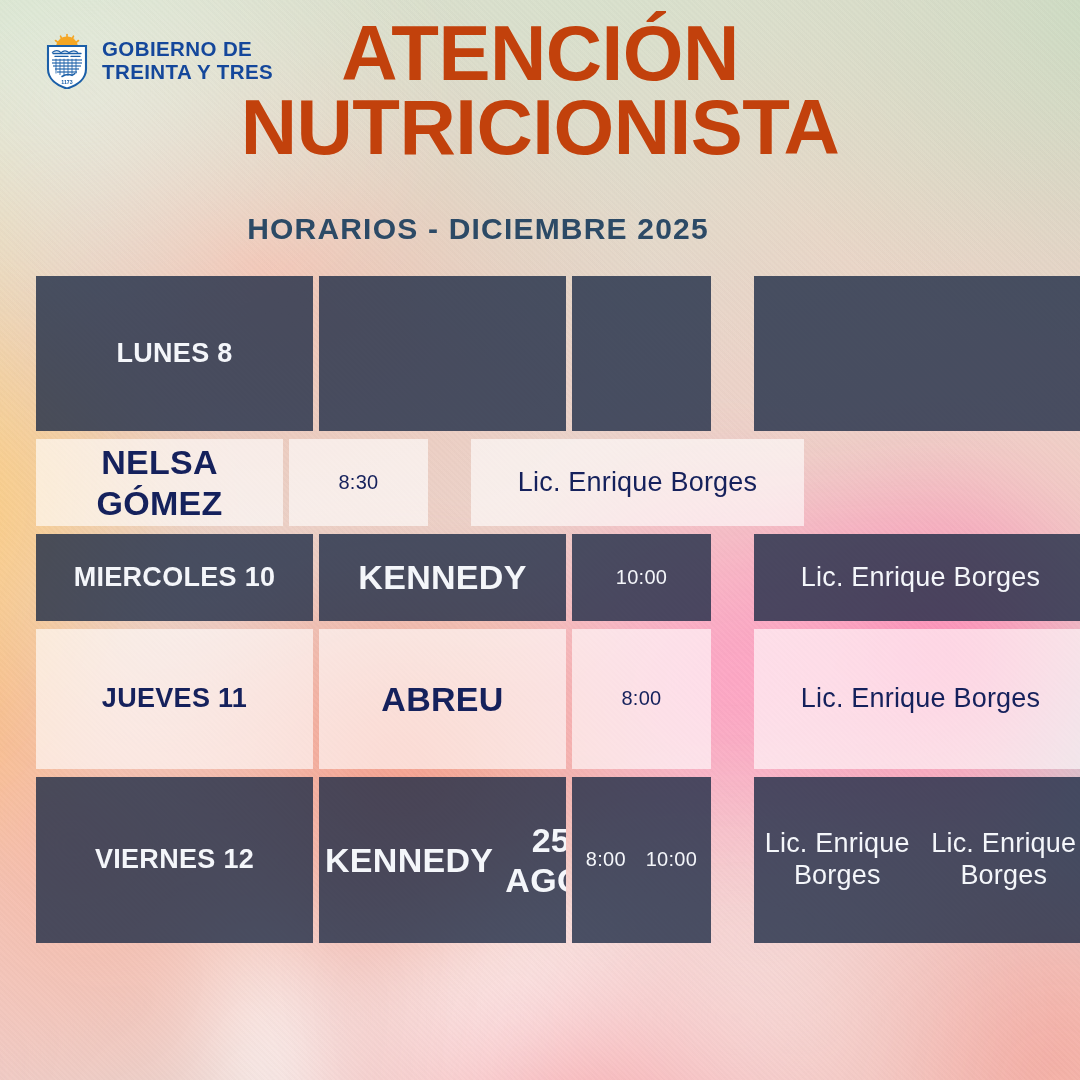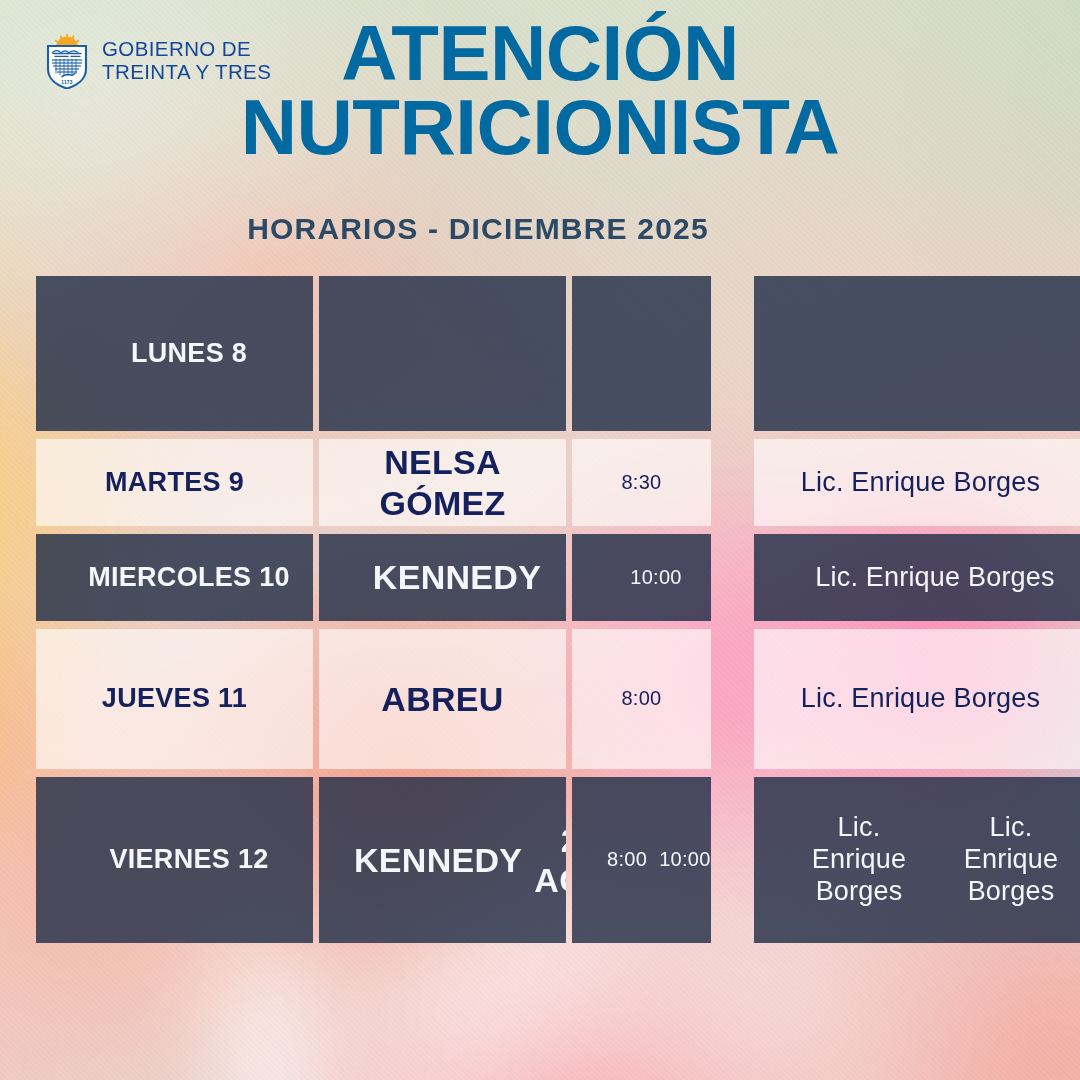--- a/index.html
+++ b/index.html
@@ -51,27 +51,27 @@
     background:
       repeating-linear-gradient(45deg, rgba(255,255,255,.018) 0 2px, rgba(0,0,0,.012) 2px 4px);
   }
 
   
   #header{position:absolute;left:0;top:0;width:1080px;height:268px;}
 
   #logo{position:absolute;left:44px;top:33px;display:flex;align-items:center;gap:12px;}
   #shield{width:46px;height:56px;flex:none;}
   #logo-text{
-    color:#14479b;font-weight:400;font-size:20.5px;line-height:1.12;
+    color:#14479b;font-weight:700;font-size:20.5px;line-height:1.12;
     letter-spacing:.4px;white-space:pre-line;
   }
 
   #title{
     position:absolute;left:0;top:16px;width:1080px;text-align:center;
-    color:#0369a1;font-weight:800;font-size:78px;line-height:.95;
+    color:#c2410c;font-weight:800;font-size:78px;line-height:.95;
     letter-spacing:-0.5px;white-space:pre-line;
   }
   #subtitle{
     position:absolute;left:0;top:212px;width:956px;text-align:center;
     color:#2c4a66;font-weight:800;font-size:30px;letter-spacing:1.2px;
   }
 
   
   #table{position:absolute;left:36px;top:276px;width:1008px;}
   .row{display:flex;gap:6px;margin-bottom:8px;}
@@ -81,21 +81,21 @@
     position:relative;overflow:hidden;
     display:flex;align-items:center;justify-content:center;
     box-sizing:border-box;
   }
   .c1{width:277px;flex:none;}
   .c2{width:247px;flex:none;}
   .c3{width:139px;flex:none;}
   .c4{width:333px;flex:none;margin-left:37px;}
 
   
-  .dark{background:rgba(30,44,70,.80);padding-left:29px;}
+  .dark{background:rgba(30,44,70,.80);}
   .dark .txt{color:#f4f6fa;}
   
   .light{background:rgba(255,255,255,.62);}
   .light .txt{color:#15215c;}
 
   .txt{text-align:center;padding:0 8px;line-height:1.18;}
 
   .day{font-weight:800;font-size:27px;letter-spacing:.3px;}
   .place{font-weight:800;font-size:34px;letter-spacing:.3px;}
   .time{font-weight:400;font-size:20px;letter-spacing:.3px;}
@@ -184,23 +184,20 @@
     </div>
     <div class="cell dark h-lunes c3">
       <div class="txt time"></div>
     </div>
     <div class="cell dark h-lunes c4">
       <div class="txt prof"></div>
     </div>
   </div>
 
   <div class="row">
-    <div class="cell light h-std c1">
-      <div class="txt day">MARTES 9</div>
-    </div>
     <div class="cell light h-std c2">
       <div class="txt place">NELSA GÓMEZ</div>
     </div>
     <div class="cell light h-std c3">
       <div class="txt time">8:30</div>
     </div>
     <div class="cell light h-std c4">
       <div class="txt prof">Lic. Enrique Borges</div>
     </div>
   </div>

